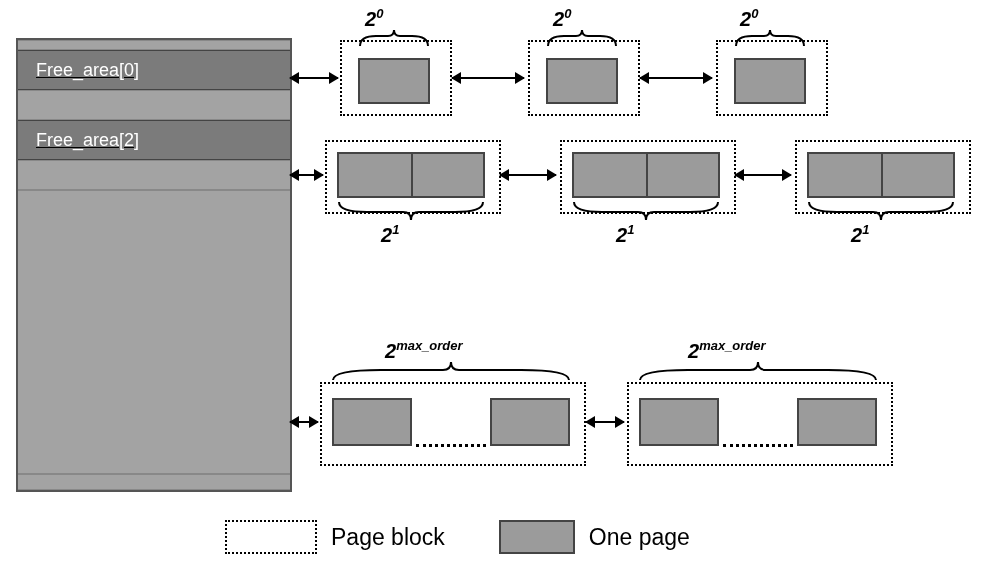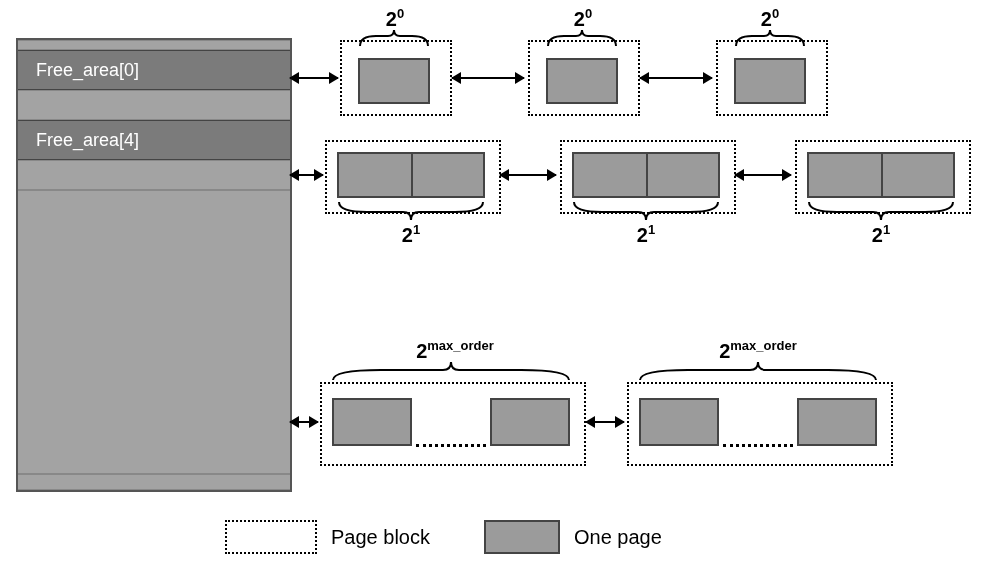--- a/index.html
+++ b/index.html
@@ -20,20 +20,21 @@
   .sidebar {
     position: absolute;
     left: 16px;
     top: 38px;
     width: 272px;
     height: 450px;
     border: 2px solid #555;
     background: #a8a8a8;
     display: flex;
     flex-direction: column;
+    text-decoration: underline;
   }
   .gap { background: #a3a3a3; flex: 0 0 auto; border-top:1px solid #888; border-bottom:1px solid #888; }
   .gap.sm { height: 8px; }
   .row {
     flex: 0 0 auto;
     height: 38px;
     background: #7b7b7b;
     color: #fff;
     display:flex;
     align-items:center;
@@ -61,23 +62,24 @@
     box-sizing:border-box;
   }
   .inner-div {
     position:absolute;
     top:0; bottom:0; width:2px; background:#444;
   }
 
   
   .lbl {
     position:absolute;
+    font-style:italic;
     font-weight:bold;
     font-size:20px;
-    text-align:center;
+    text-align:left;
   }
   .lbl sup, .lbl .sup { font-size:13px; vertical-align:super; }
 
   
   .arr-h {
     position:absolute;
     height:2px;
     background:#000;
   }
   .arr-h::before, .arr-h::after{
@@ -89,41 +91,41 @@
     border-bottom:6px solid transparent;
     transform:translateY(-50%);
   }
   .arr-h::before{left:-1px;border-right:10px solid #000;}
   .arr-h::after{right:-1px;border-left:10px solid #000;}
 
   
   .legend { position:absolute; left:225px; top:520px; display:flex; align-items:center; gap:14px;}
   .legend .pb-key { width:88px; height:30px; border:2px dotted #000; }
   .legend .one-key { width:72px; height:30px; background:#9b9b9b; border:2px solid #444; }
-  .legend span { font-size:20px; margin-right:40px;}
+  .legend span { font-size:23px; margin-right:40px;}
 
   
   .dots {
     position:absolute;
     height:4px;
     border-top:3px dotted #000;
   }
 </style>
 </head>
 <body>
 <div class="canvas">
 
 <div class="sidebar">
   <div class="gap sm"></div>
   <div class="row">
         <span>Free_area[0]</span>
       </div>
   <div class="gap mid"></div>
   <div class="row">
-        <span>Free_area[4]</span>
+        <span>Free_area[2]</span>
       </div>
   <div class="gap mid"></div>
   <div class="gap big"></div>
   <div class="gap tail"></div>
 </div>
 
 <div class="lbl" style="left:365px; top:6px; width:60px;">
   <span>2</span><sup>0</sup>
 </div>
 <div class="lbl" style="left:553px; top:6px; width:60px;">

